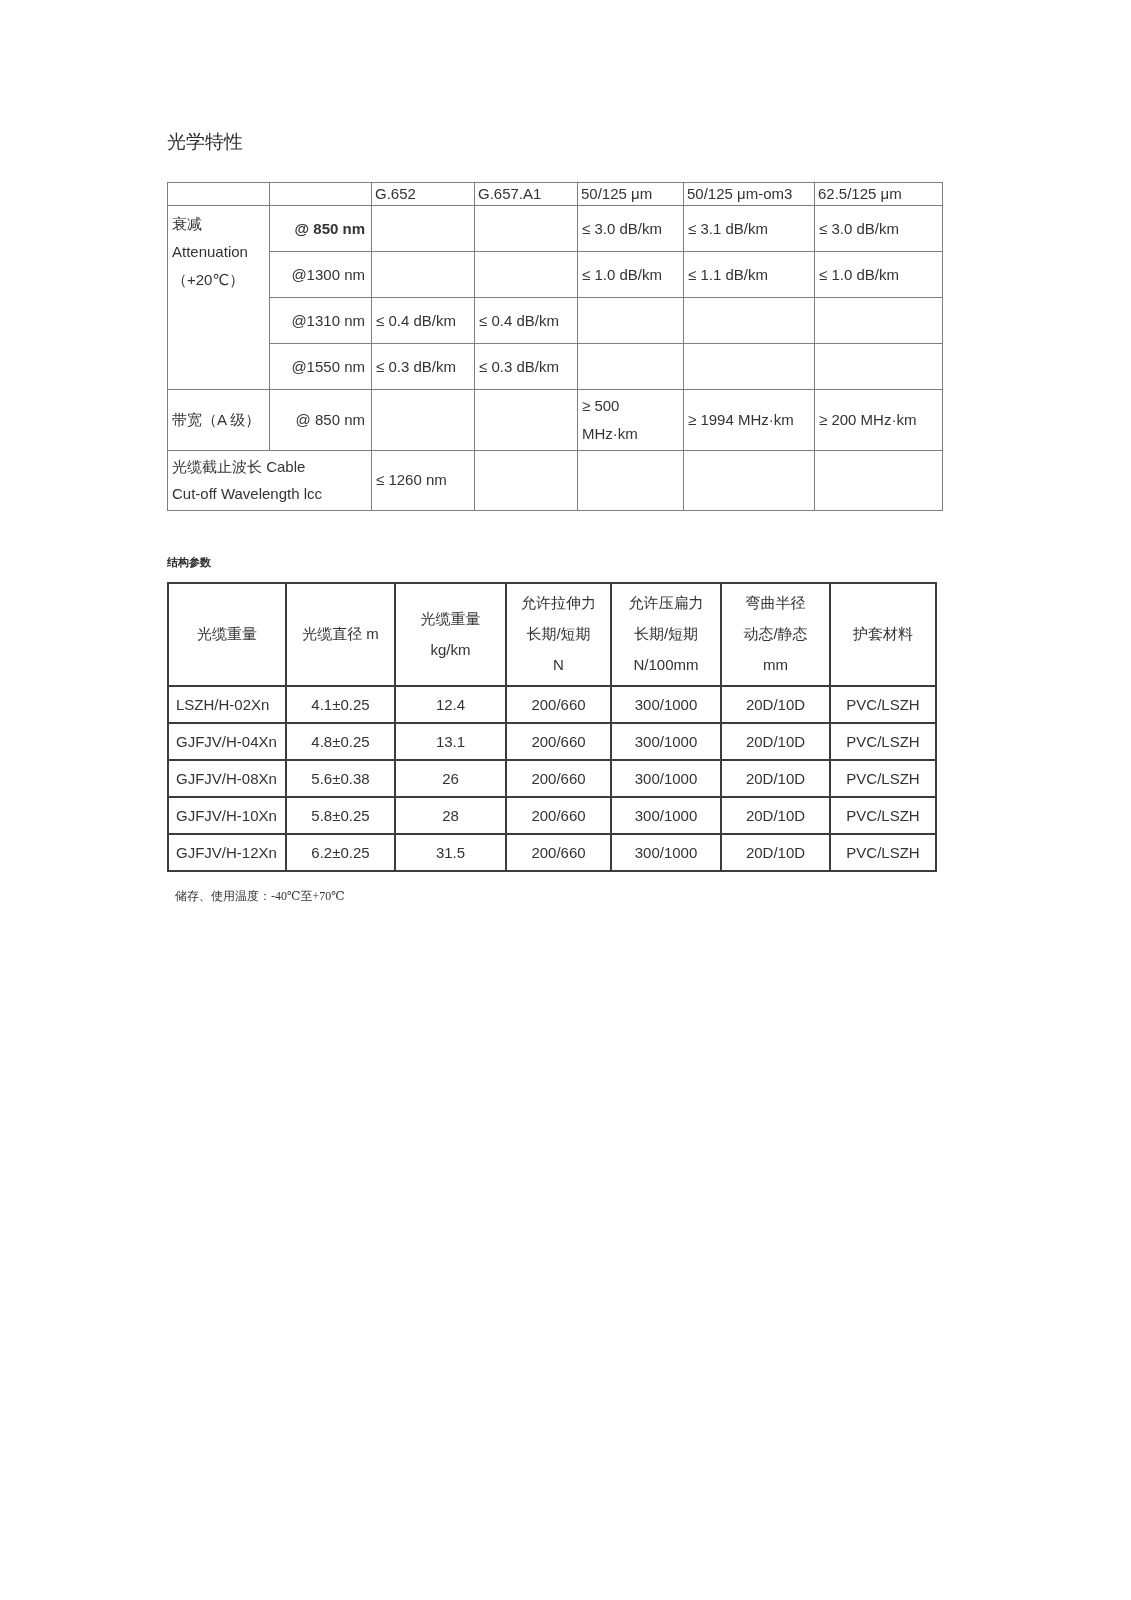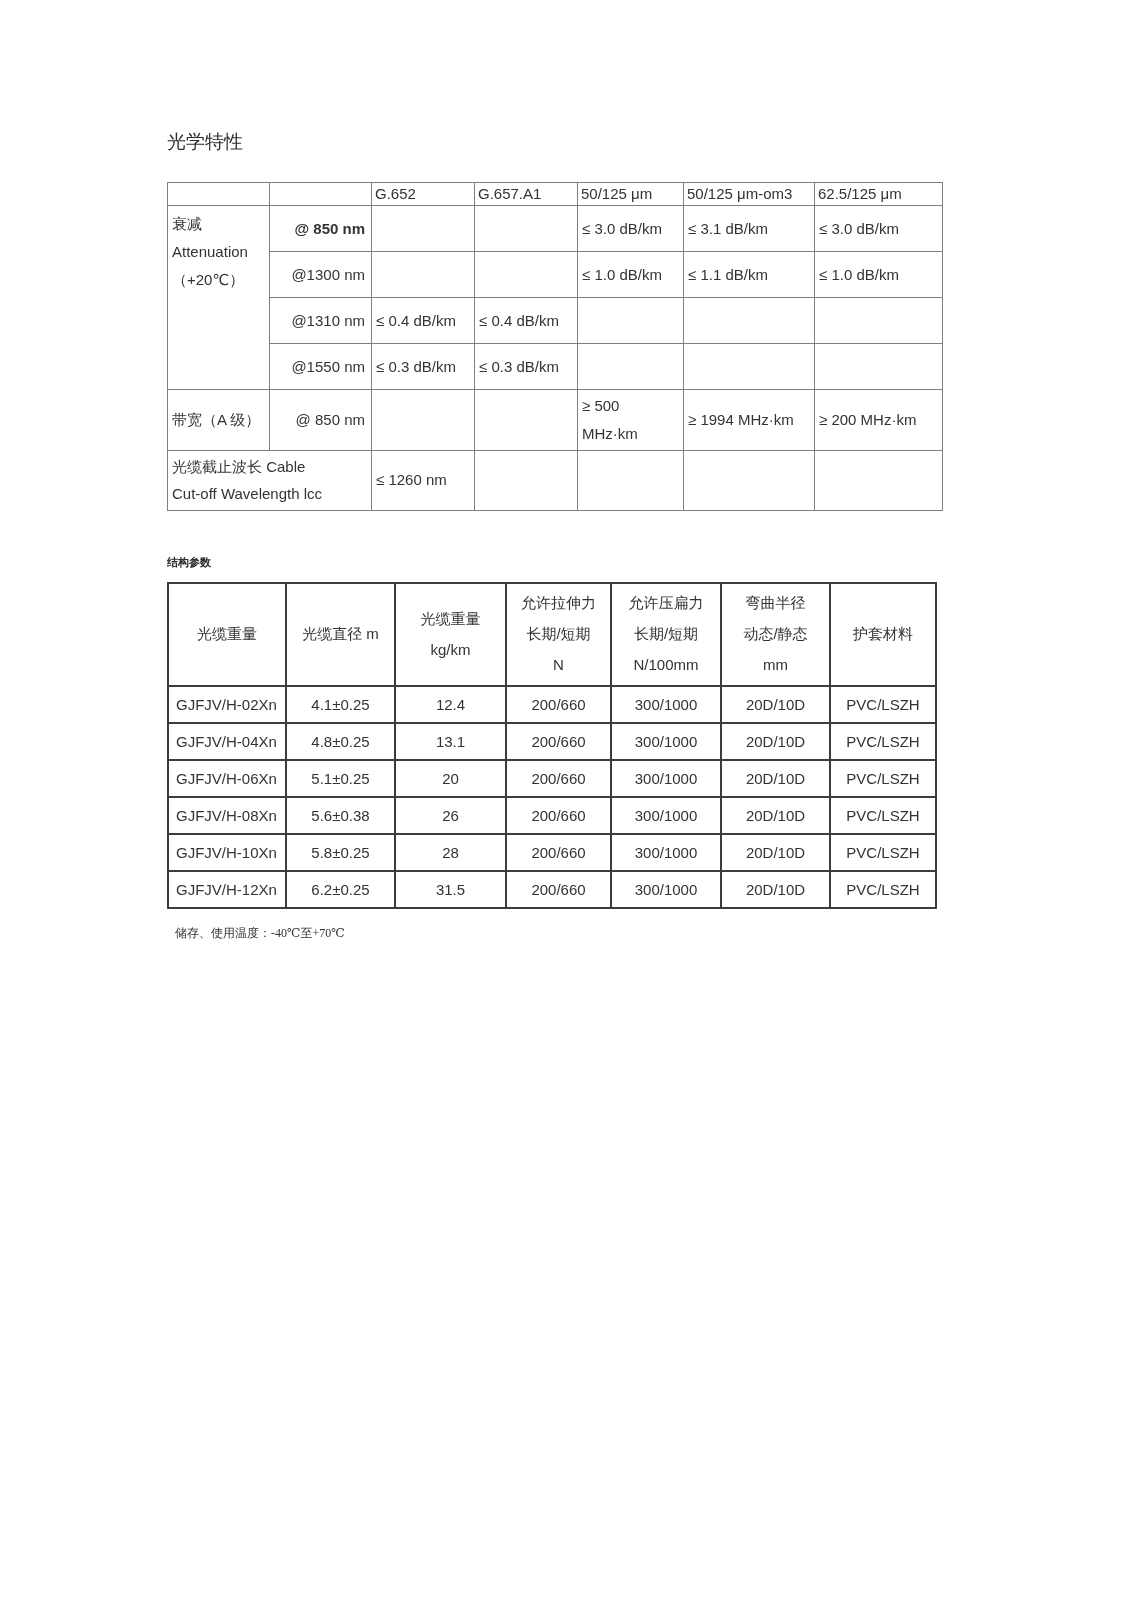--- a/index.html
+++ b/index.html
@@ -163,47 +163,38 @@
 长期/短期
 N/100mm</th>
         <th>弯曲半径
 动态/静态
 mm</th>
         <th>护套材料</th>
       </tr>
     </thead>
     <tbody>
       <tr>
-        <td class="model">GJFJV/H-02Xn</td>
+        <td class="model">LSZH/H-02Xn</td>
         <td>4.1±0.25</td>
         <td>12.4</td>
         <td>200/660</td>
         <td>300/1000</td>
         <td>20D/10D</td>
         <td>PVC/LSZH</td>
       </tr>
       <tr>
         <td class="model">GJFJV/H-04Xn</td>
         <td>4.8±0.25</td>
         <td>13.1</td>
         <td>200/660</td>
         <td>300/1000</td>
         <td>20D/10D</td>
         <td>PVC/LSZH</td>
       </tr>
       <tr>
-        <td class="model">GJFJV/H-06Xn</td>
-        <td>5.1±0.25</td>
-        <td>20</td>
-        <td>200/660</td>
-        <td>300/1000</td>
-        <td>20D/10D</td>
-        <td>PVC/LSZH</td>
-      </tr>
-      <tr>
         <td class="model">GJFJV/H-08Xn</td>
         <td>5.6±0.38</td>
         <td>26</td>
         <td>200/660</td>
         <td>300/1000</td>
         <td>20D/10D</td>
         <td>PVC/LSZH</td>
       </tr>
       <tr>
         <td class="model">GJFJV/H-10Xn</td>

